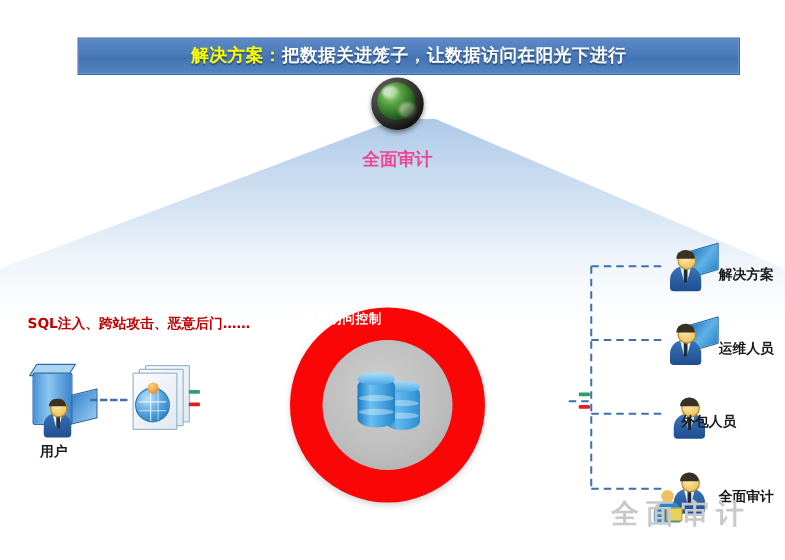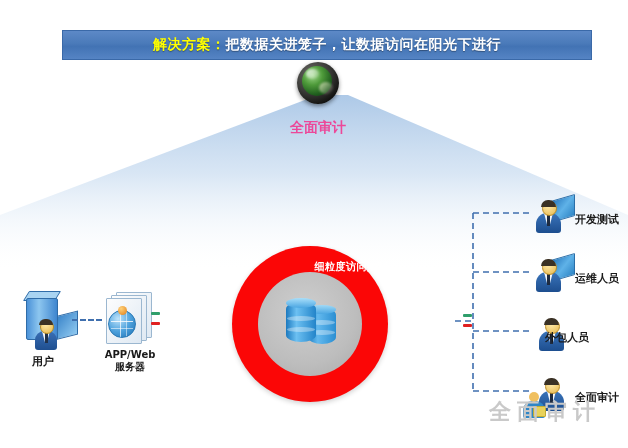--- a/index.html
+++ b/index.html
@@ -299,27 +299,26 @@
     width: 104px;
     height: 104px;
     border-radius: 50%;
     background: radial-gradient(circle at 45% 40%, #cfcfcf 0%, #bdbdbd 60%, #a9a9a9 100%);
   }
   .ring-label {
     position: absolute;
     left: 232px;
     top: 248px;
     width: 156px;
-    text-align: right;
+    text-align: left;
     font-size: 10px;
     font-weight: bold;
     color: #ffffff;
     letter-spacing: 0.5px;
     transform: scaleY(1.05);
-    margin-top: 12px;
   }
 
   
   .db-group {
     position: absolute;
     left: 286px;
     top: 300px;
     width: 52px;
     height: 52px;
   }
@@ -501,20 +500,21 @@
   </div>
 
   <div class="camera">
     <div class="lens-outer"></div>
     <div class="lens-inner"></div>
     <div class="lens-high"></div>
     <div class="lens-glint"></div>
   </div>
   <div class="audit-label">全面审计</div>
 
+  <div class="threat-text">SQL注入、跨站攻击、恶意后门……</div>
 
   <div class="user-node">
     <div class="pc-screen"></div>
     <div class="pc-top"></div>
     <div class="pc-box"></div>
     <div class="avatar">
       <div class="av-body"></div>
       <div class="av-shirt"></div>
       <div class="av-tie"></div>
       <div class="av-head"></div>
@@ -524,24 +524,20 @@
   <div class="user-caption">用户</div>
 
   <div class="link-dash"></div>
 
   <div class="server-node">
     <div class="page p1"></div>
     <div class="page p2"></div>
     <div class="page p3"></div>
     <div class="globe"></div>
     <div class="globe-dot"></div>
-  </div>
-  <div class="server-caption">
-    <div>APP/Web</div>
-    <div>服务器</div>
   </div>
 
   <div class="mini-dash green" style="left:151px; top:312px;"></div>
   <div class="mini-dash red" style="left:151px; top:322px;"></div>
 
   <div class="ring">
     <div class="ring-inner"></div>
   </div>
   <div class="ring-label">细粒度访问控制</div>
 
@@ -570,21 +566,21 @@
   <div class="mini-dash red" style="left:463px; top:324px;"></div>
 
   <div class="person" style="left:533px; top:197px;">
     <div class="p-monitor"></div>
     <div class="p-body"></div>
     <div class="p-shirt"></div>
     <div class="p-tie"></div>
     <div class="p-head"></div>
     <div class="p-hair"></div>
   </div>
-  <div class="person-caption" style="left:575px; top:212px;">开发测试</div>
+  <div class="person-caption" style="left:575px; top:212px;">解决方案</div>
 
   <div class="person" style="left:533px; top:256px;">
     <div class="p-monitor"></div>
     <div class="p-body"></div>
     <div class="p-shirt"></div>
     <div class="p-tie"></div>
     <div class="p-head"></div>
     <div class="p-hair"></div>
   </div>
   <div class="person-caption" style="left:575px; top:271px;text-align:right;">运维人员</div>

